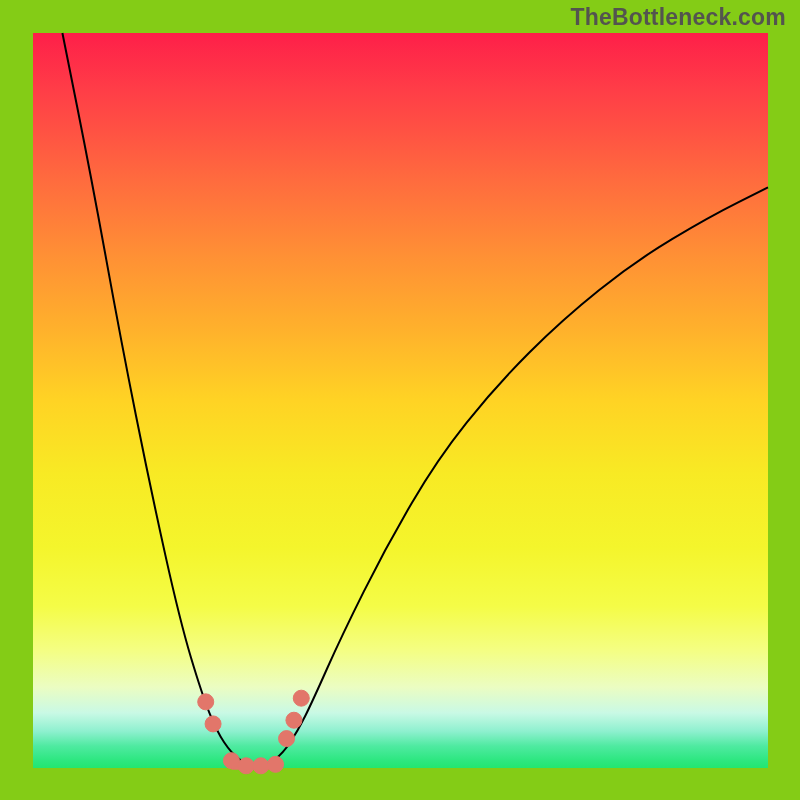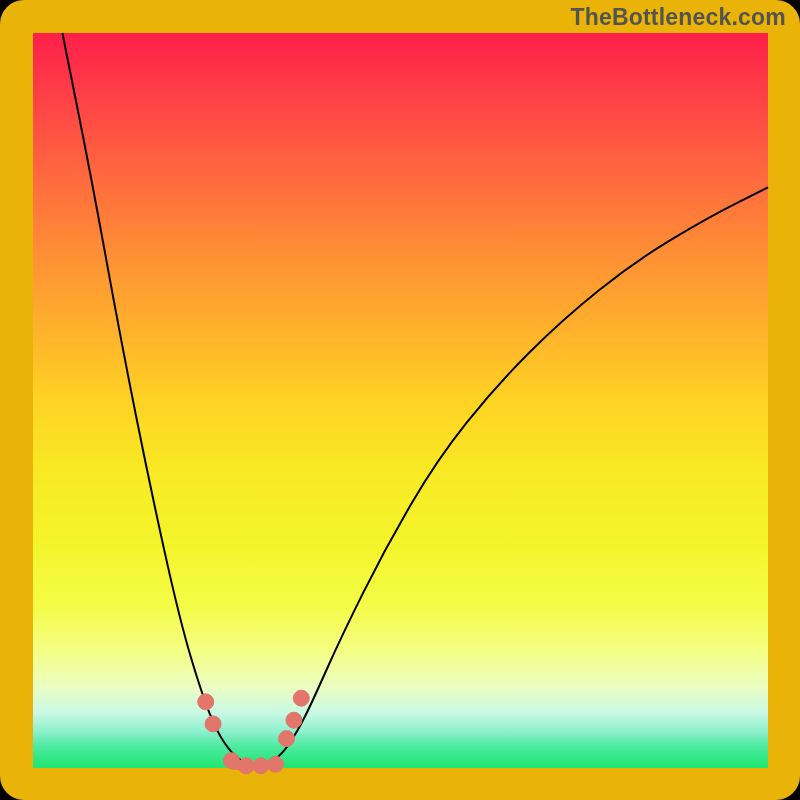--- a/index.html
+++ b/index.html
@@ -6,23 +6,22 @@
     margin: 0;
     padding: 0;
     width: 800px;
     height: 800px;
     overflow: hidden;
     background: #000;
   }
   .outer {
     width: 800px;
     height: 800px;
-    background: #eab308;
+    background: #84cc16;
     position: relative;
-    border-radius: 24px;
   }
   .plot {
     position: absolute;
     left: 33px;
     top: 33px;
     width: 735px;
     height: 735px;
     background: linear-gradient(to bottom,
       #fe1f49 0%,
       #ff3e47 8%,

